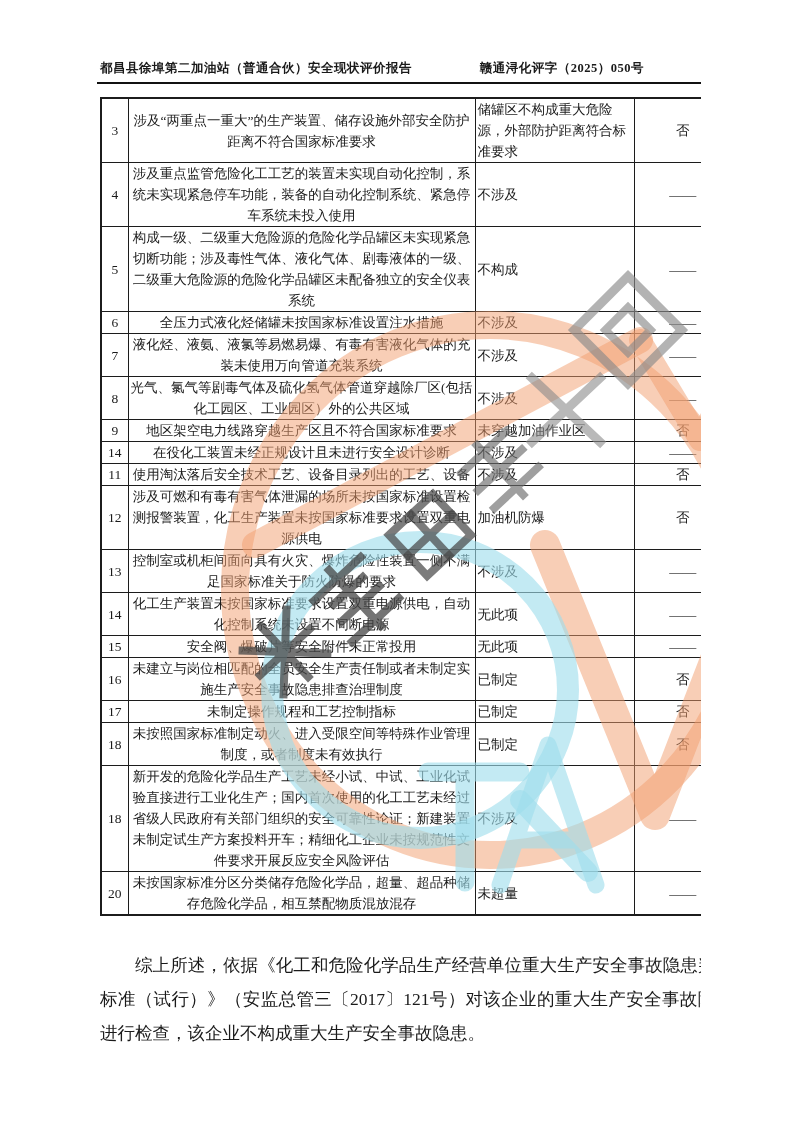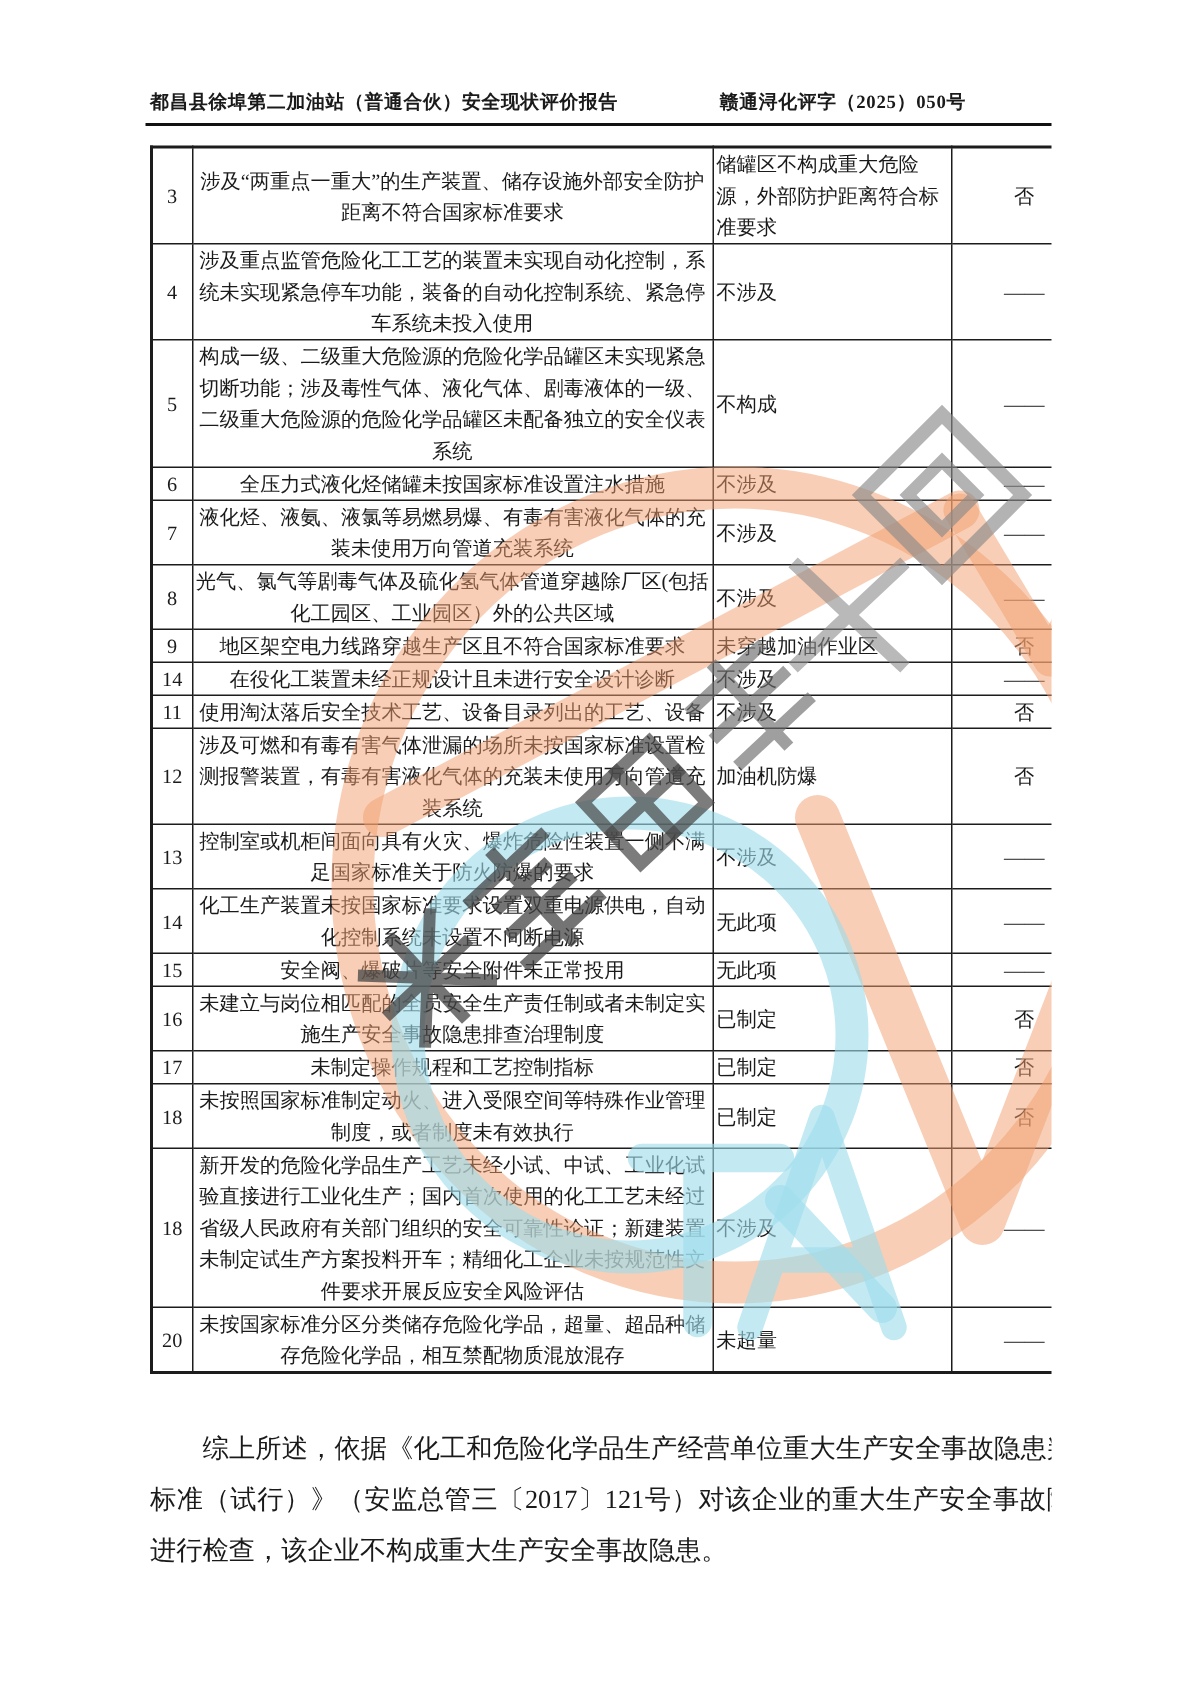--- a/index.html
+++ b/index.html
@@ -128,21 +128,21 @@
       <td class="c-ans">——</td>
     </tr>
         <tr>
       <td class="c-no">11</td>
       <td class="c-item">使用淘汰落后安全技术工艺、设备目录列出的工艺、设备</td>
       <td class="c-status">不涉及</td>
       <td class="c-ans">否</td>
     </tr>
         <tr>
       <td class="c-no">12</td>
-      <td class="c-item">涉及可燃和有毒有害气体泄漏的场所未按国家标准设置检测报警装置，有毒有害液化气体的充装未使用万向管道充装系统</td>
+      <td class="c-item">涉及可燃和有毒有害气体泄漏的场所未按国家标准设置检测报警装置，化工生产装置未按国家标准要求设置双重电源供电</td>
       <td class="c-status">加油机防爆</td>
       <td class="c-ans">否</td>
     </tr>
         <tr>
       <td class="c-no">13</td>
       <td class="c-item">控制室或机柜间面向具有火灾、爆炸危险性装置一侧不满足国家标准关于防火防爆的要求</td>
       <td class="c-status">不涉及</td>
       <td class="c-ans">——</td>
     </tr>
         <tr>

